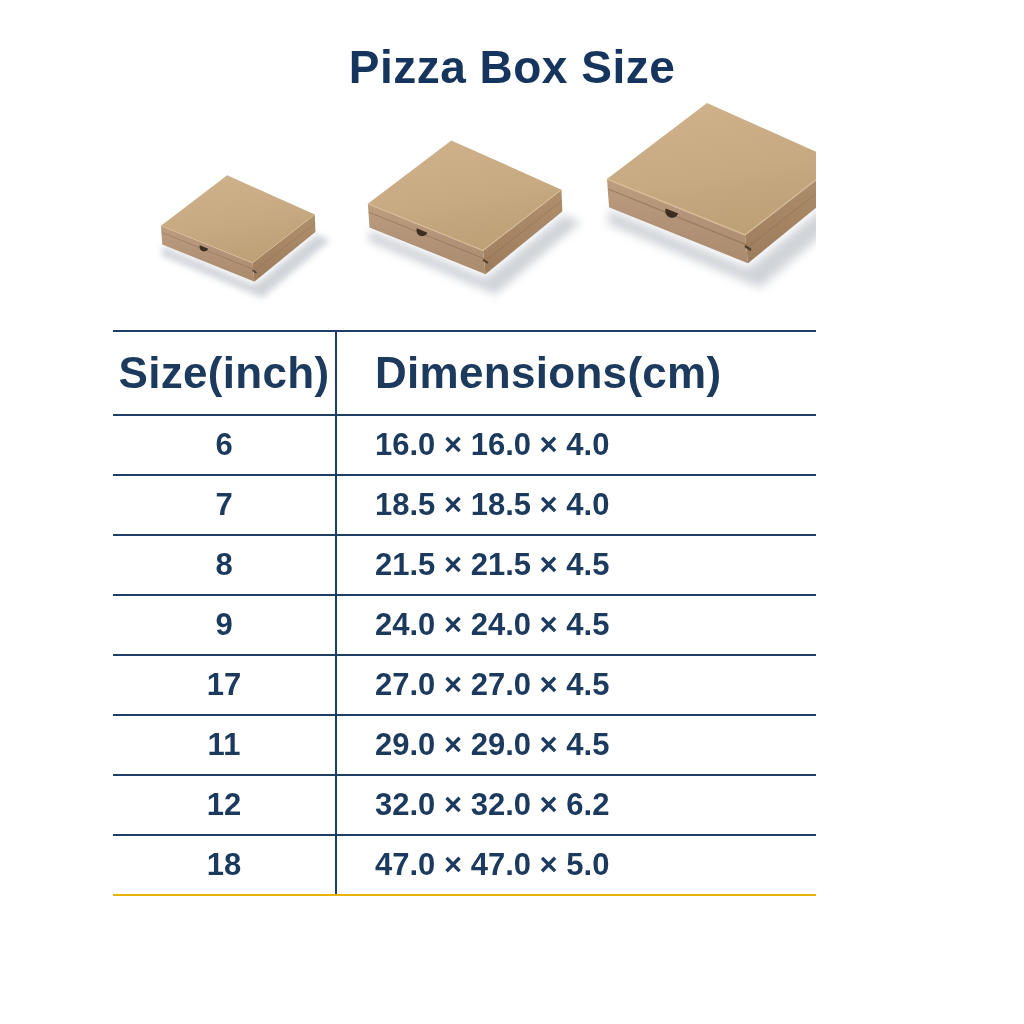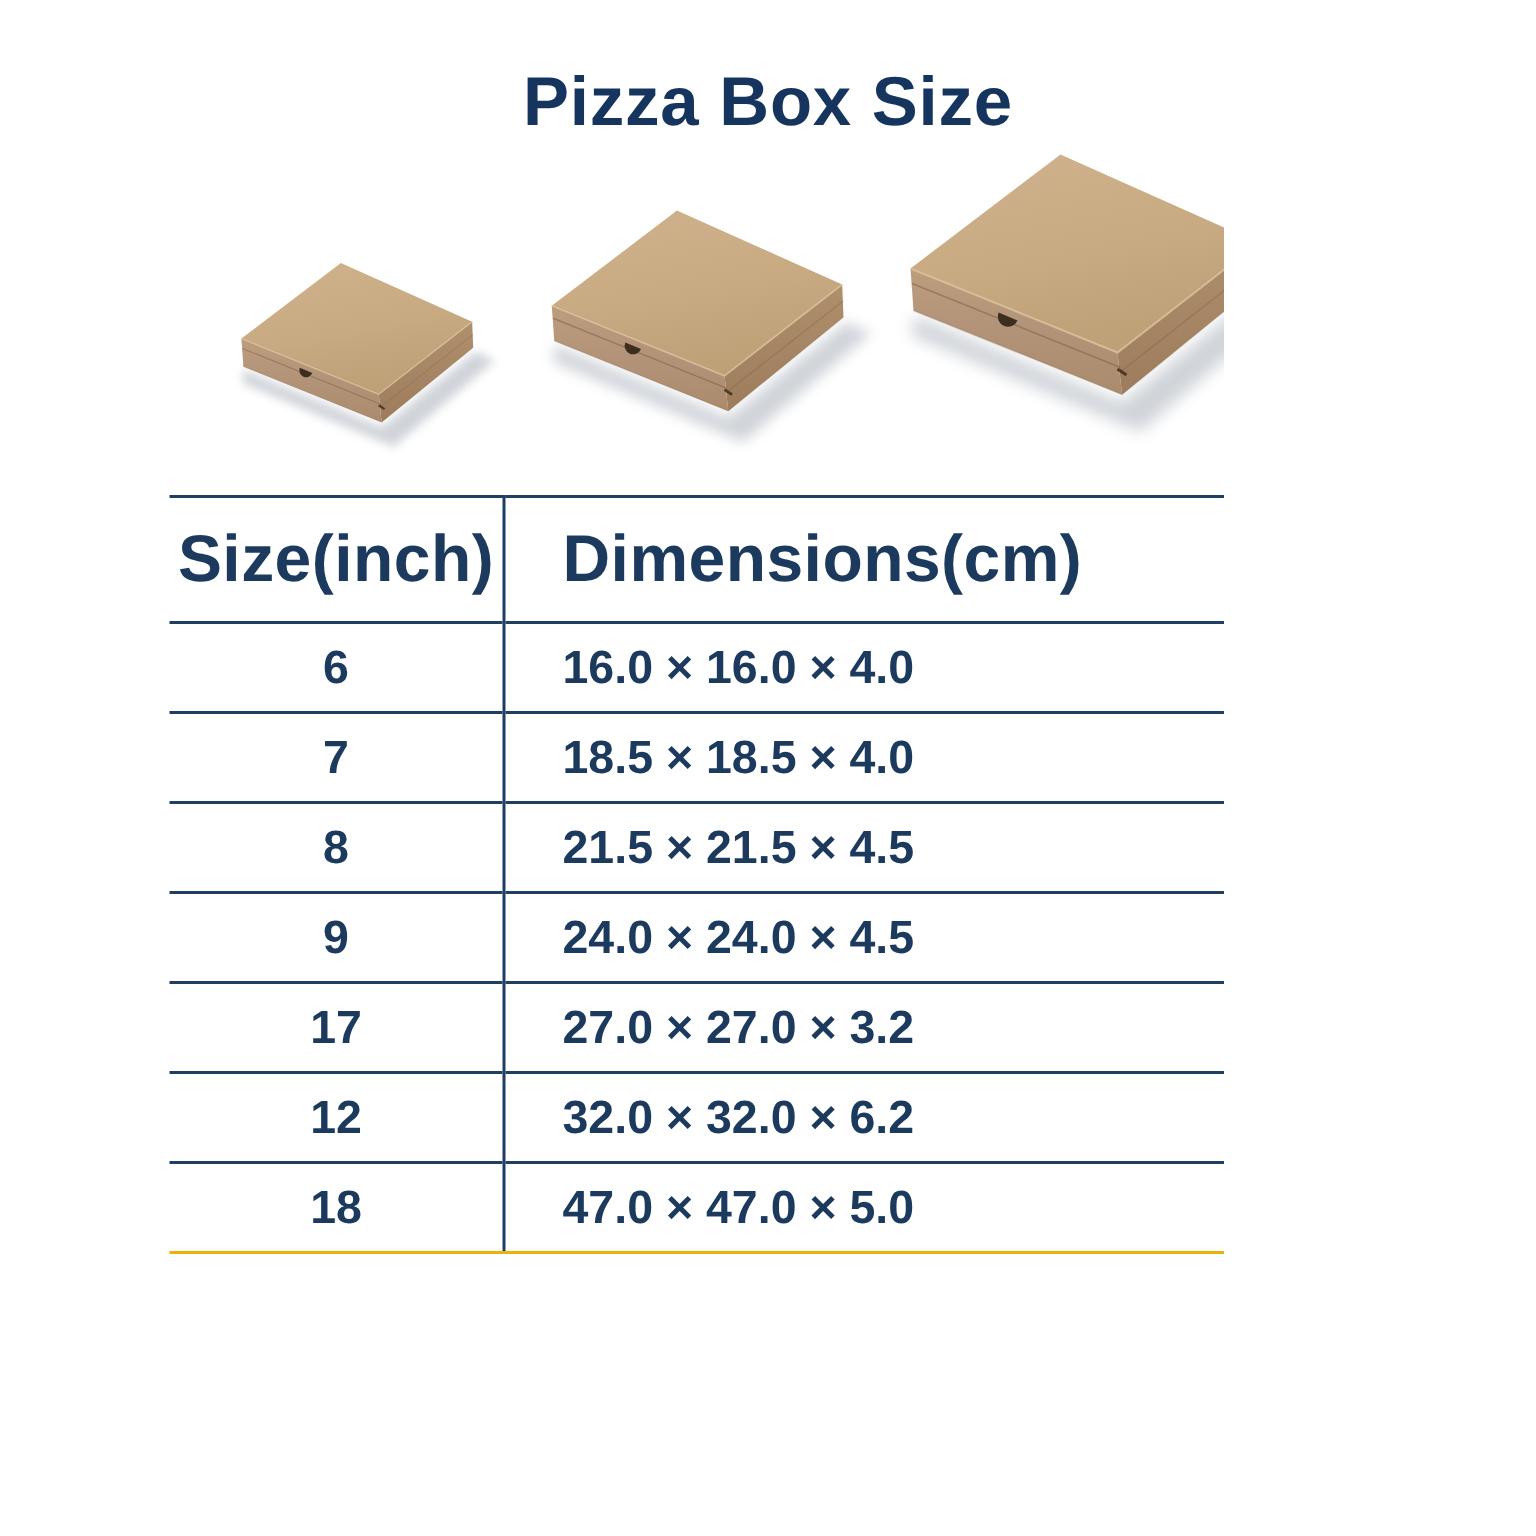--- a/index.html
+++ b/index.html
@@ -109,21 +109,25 @@
       <tr>
         <td class="c1cell">8</td>
         <td class="c2cell">21.5 × 21.5 × 4.5</td>
       </tr>
       <tr>
         <td class="c1cell">9</td>
         <td class="c2cell">24.0 × 24.0 × 4.5</td>
       </tr>
       <tr>
         <td class="c1cell">17</td>
-        <td class="c2cell">27.0 × 27.0 × 3.2</td>
+        <td class="c2cell">27.0 × 27.0 × 4.5</td>
+      </tr>
+      <tr>
+        <td class="c1cell">11</td>
+        <td class="c2cell">29.0 × 29.0 × 4.5</td>
       </tr>
       <tr>
         <td class="c1cell">12</td>
         <td class="c2cell">32.0 × 32.0 × 6.2</td>
       </tr>
       <tr>
         <td class="c1cell">18</td>
         <td class="c2cell">47.0 × 47.0 × 5.0</td>
       </tr>
     </tbody>

